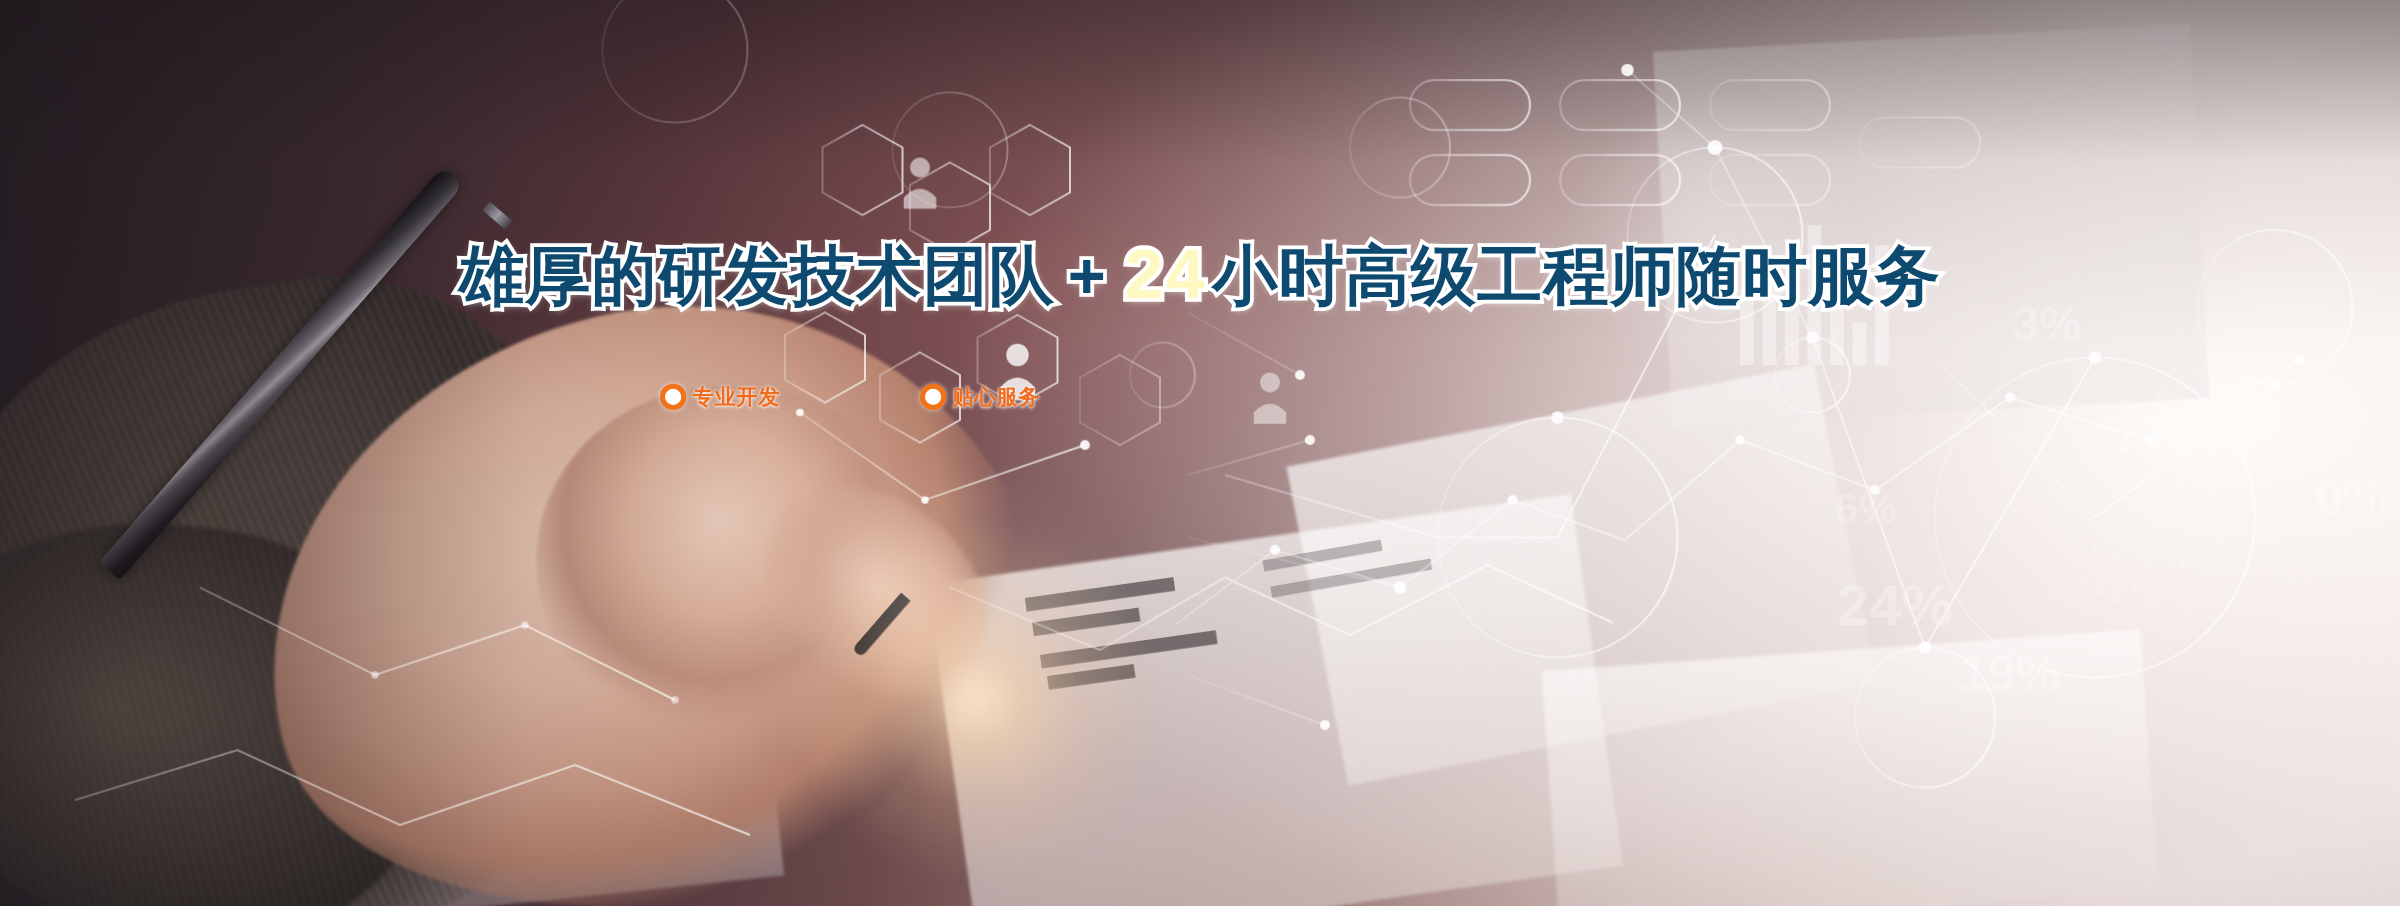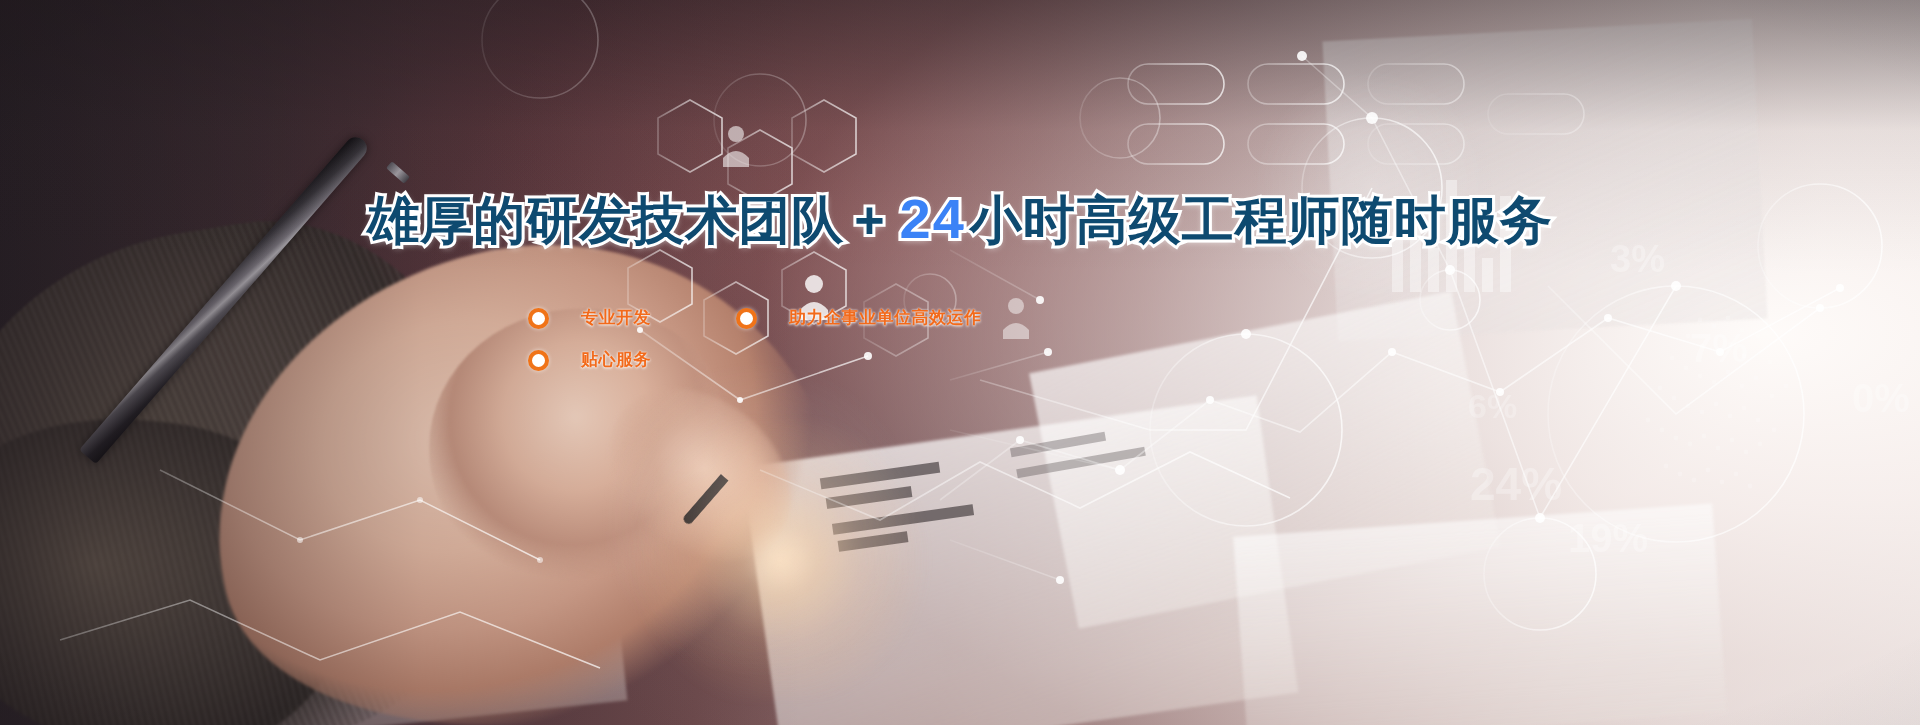--- a/index.html
+++ b/index.html
@@ -128,38 +128,38 @@
     font-size:52px;
     font-weight:bold;
     letter-spacing:1px;
     white-space:nowrap;
     color:#0e4a70;
     -webkit-text-stroke:6px #ffffff;
     paint-order:stroke fill;
     text-shadow:0 2px 7px rgba(255,255,255,.75);
   }
   .headline .hl-num{
-    color:#3b82f6;
+    color:#fef9c3;
     -webkit-text-stroke:6px #ffffff;
     paint-order:stroke fill;
     font-size:56px;
     letter-spacing:2px;
     padding:0 4px;
   }
   .headline .hl-plus{padding:0 10px;font-weight:bold;}
 
   .bullets{
     position:absolute;left:528px;top:296px;
     display:grid;
     grid-template-columns:208px auto;
     grid-template-rows:42px 42px;
     column-gap:0;row-gap:0;
     align-items:center;
   }
-  .bullet{display:flex;align-items:flex-end;gap:32px;}
+  .bullet{display:flex;align-items:center;gap:5px;}
   .dot{
     width:21px;height:21px;border-radius:50%;
     background:#ffffff;
     border:4px solid #f07318;
     box-sizing:border-box;
     flex:0 0 auto;
     box-shadow:0 0 4px rgba(255,255,255,.6);
   }
   .bullet-label{
     font-size:17px;font-weight:bold;color:#f26a1b;
@@ -383,24 +383,20 @@
       <span>雄厚的研发技术团队</span><span class="hl-plus">+</span><span class="hl-num">24</span><span>小时高级工程师随时服务</span>
     </div>
 
     <div class="bullets">
 
       <div class="bullet">
         <span class="dot"></span>
         <span class="bullet-label">专业开发</span>
       </div>
 
-      <div class="bullet">
-        <span class="dot"></span>
-        <span class="bullet-label">助力企事业单位高效运作</span>
-      </div>
 
       <div class="bullet">
         <span class="dot"></span>
         <span class="bullet-label">贴心服务</span>
       </div>
 
 
     </div>
   </div>
 </div>

